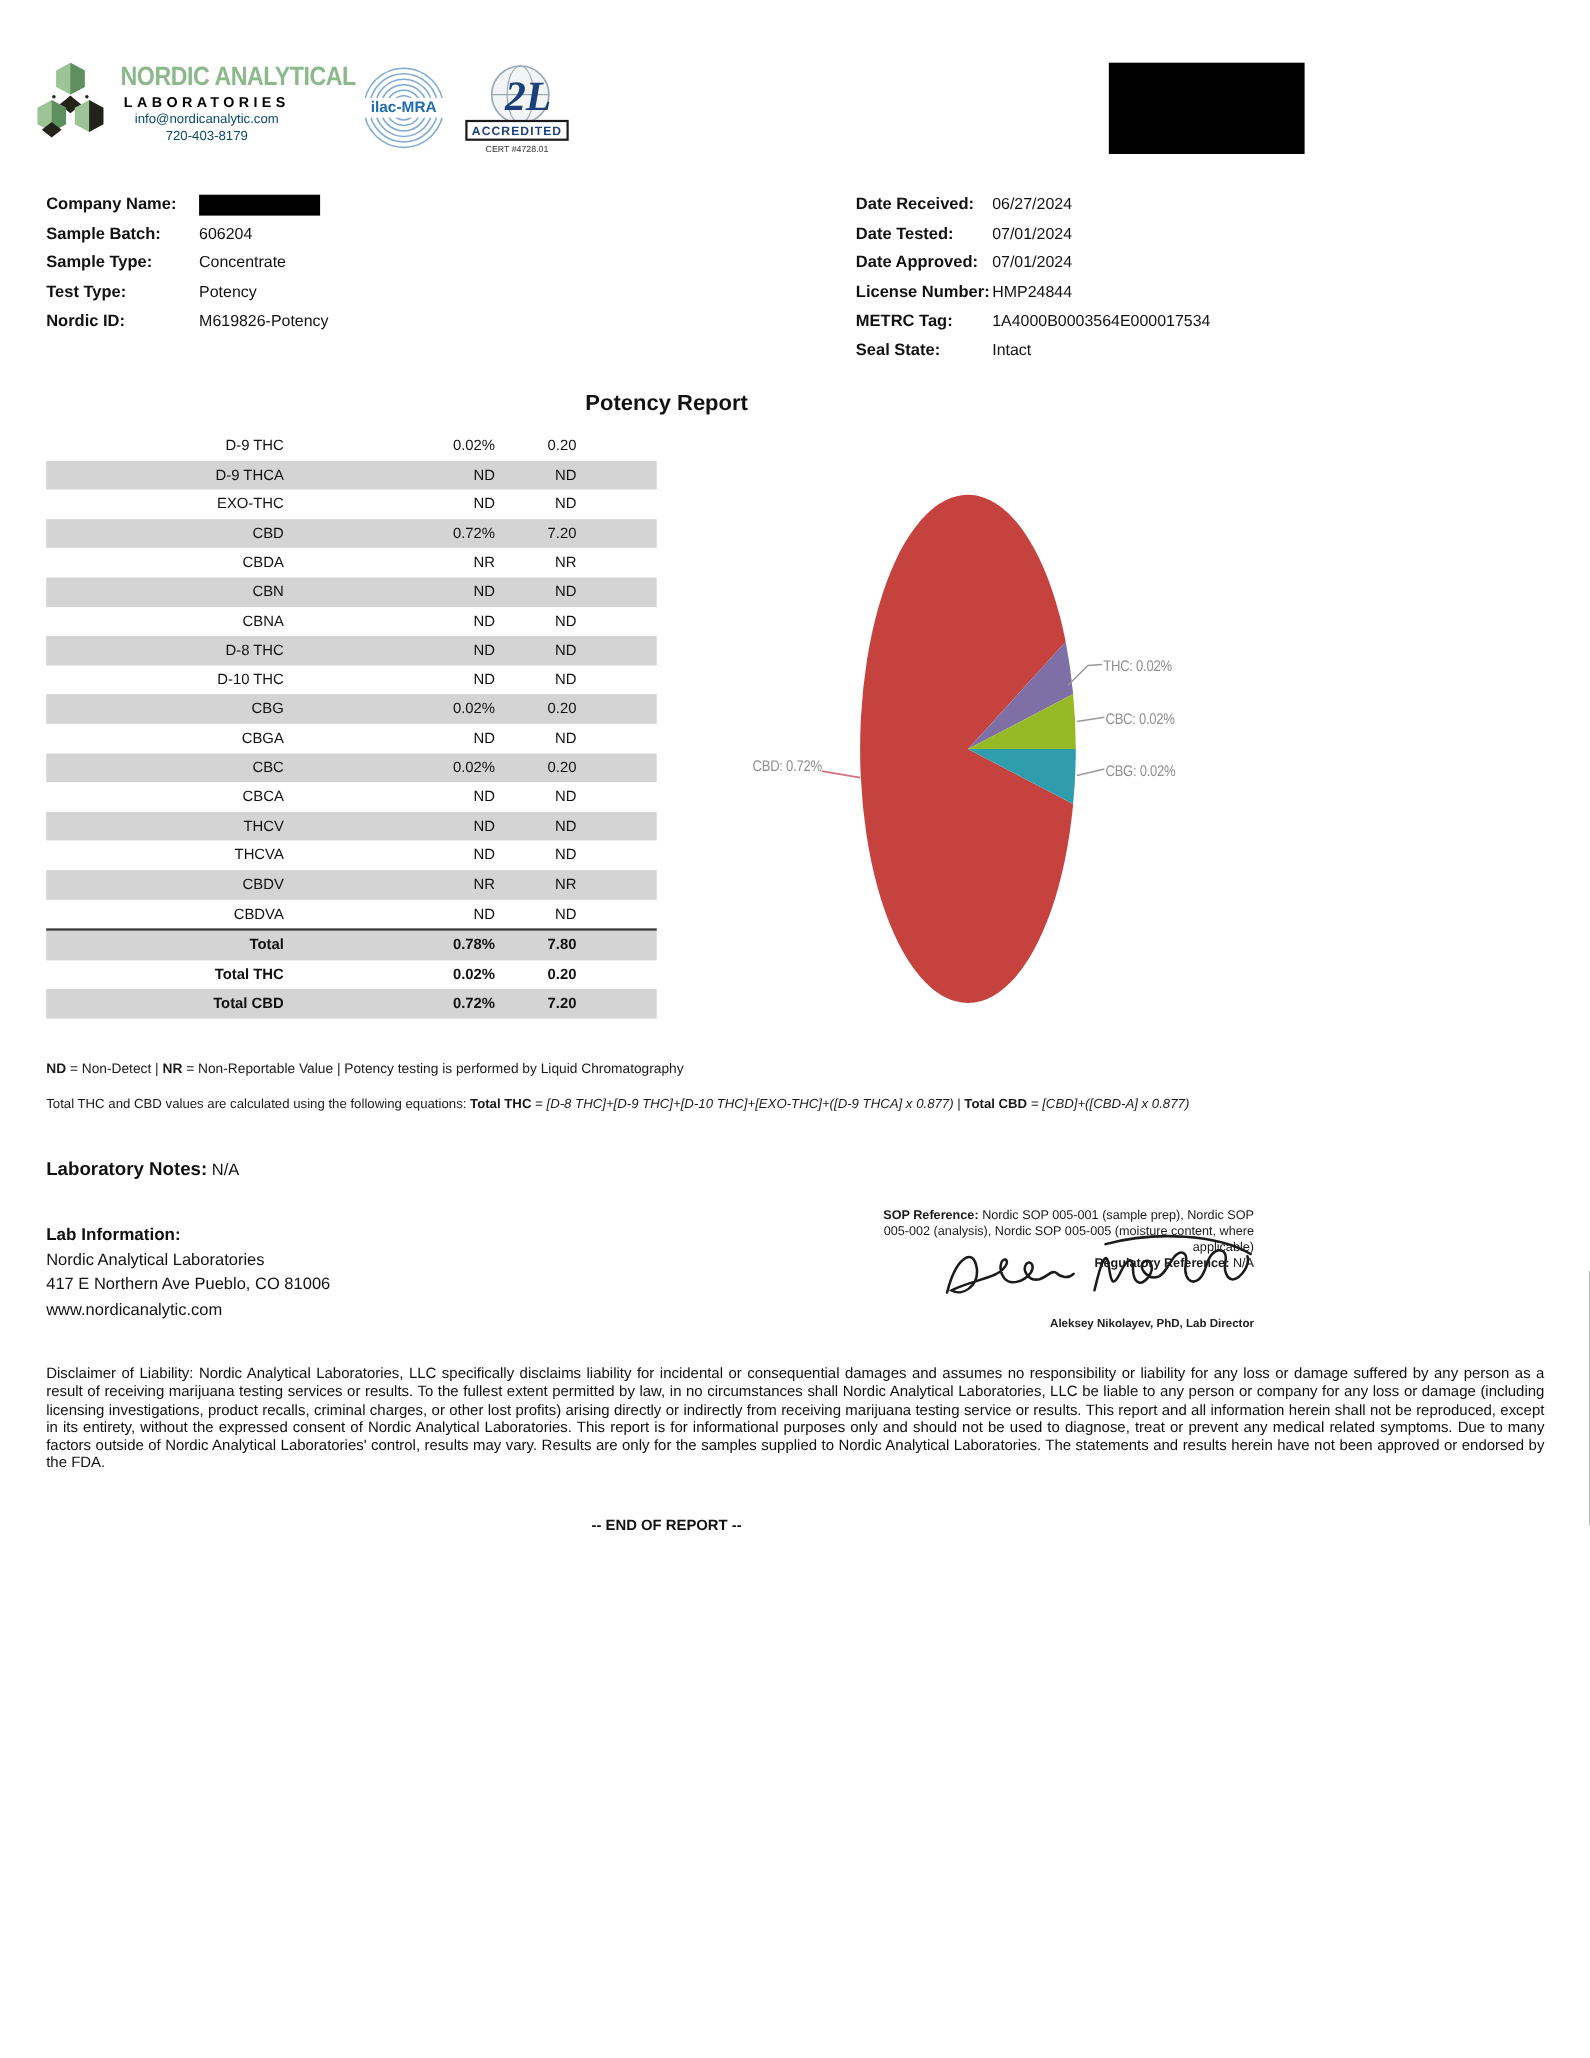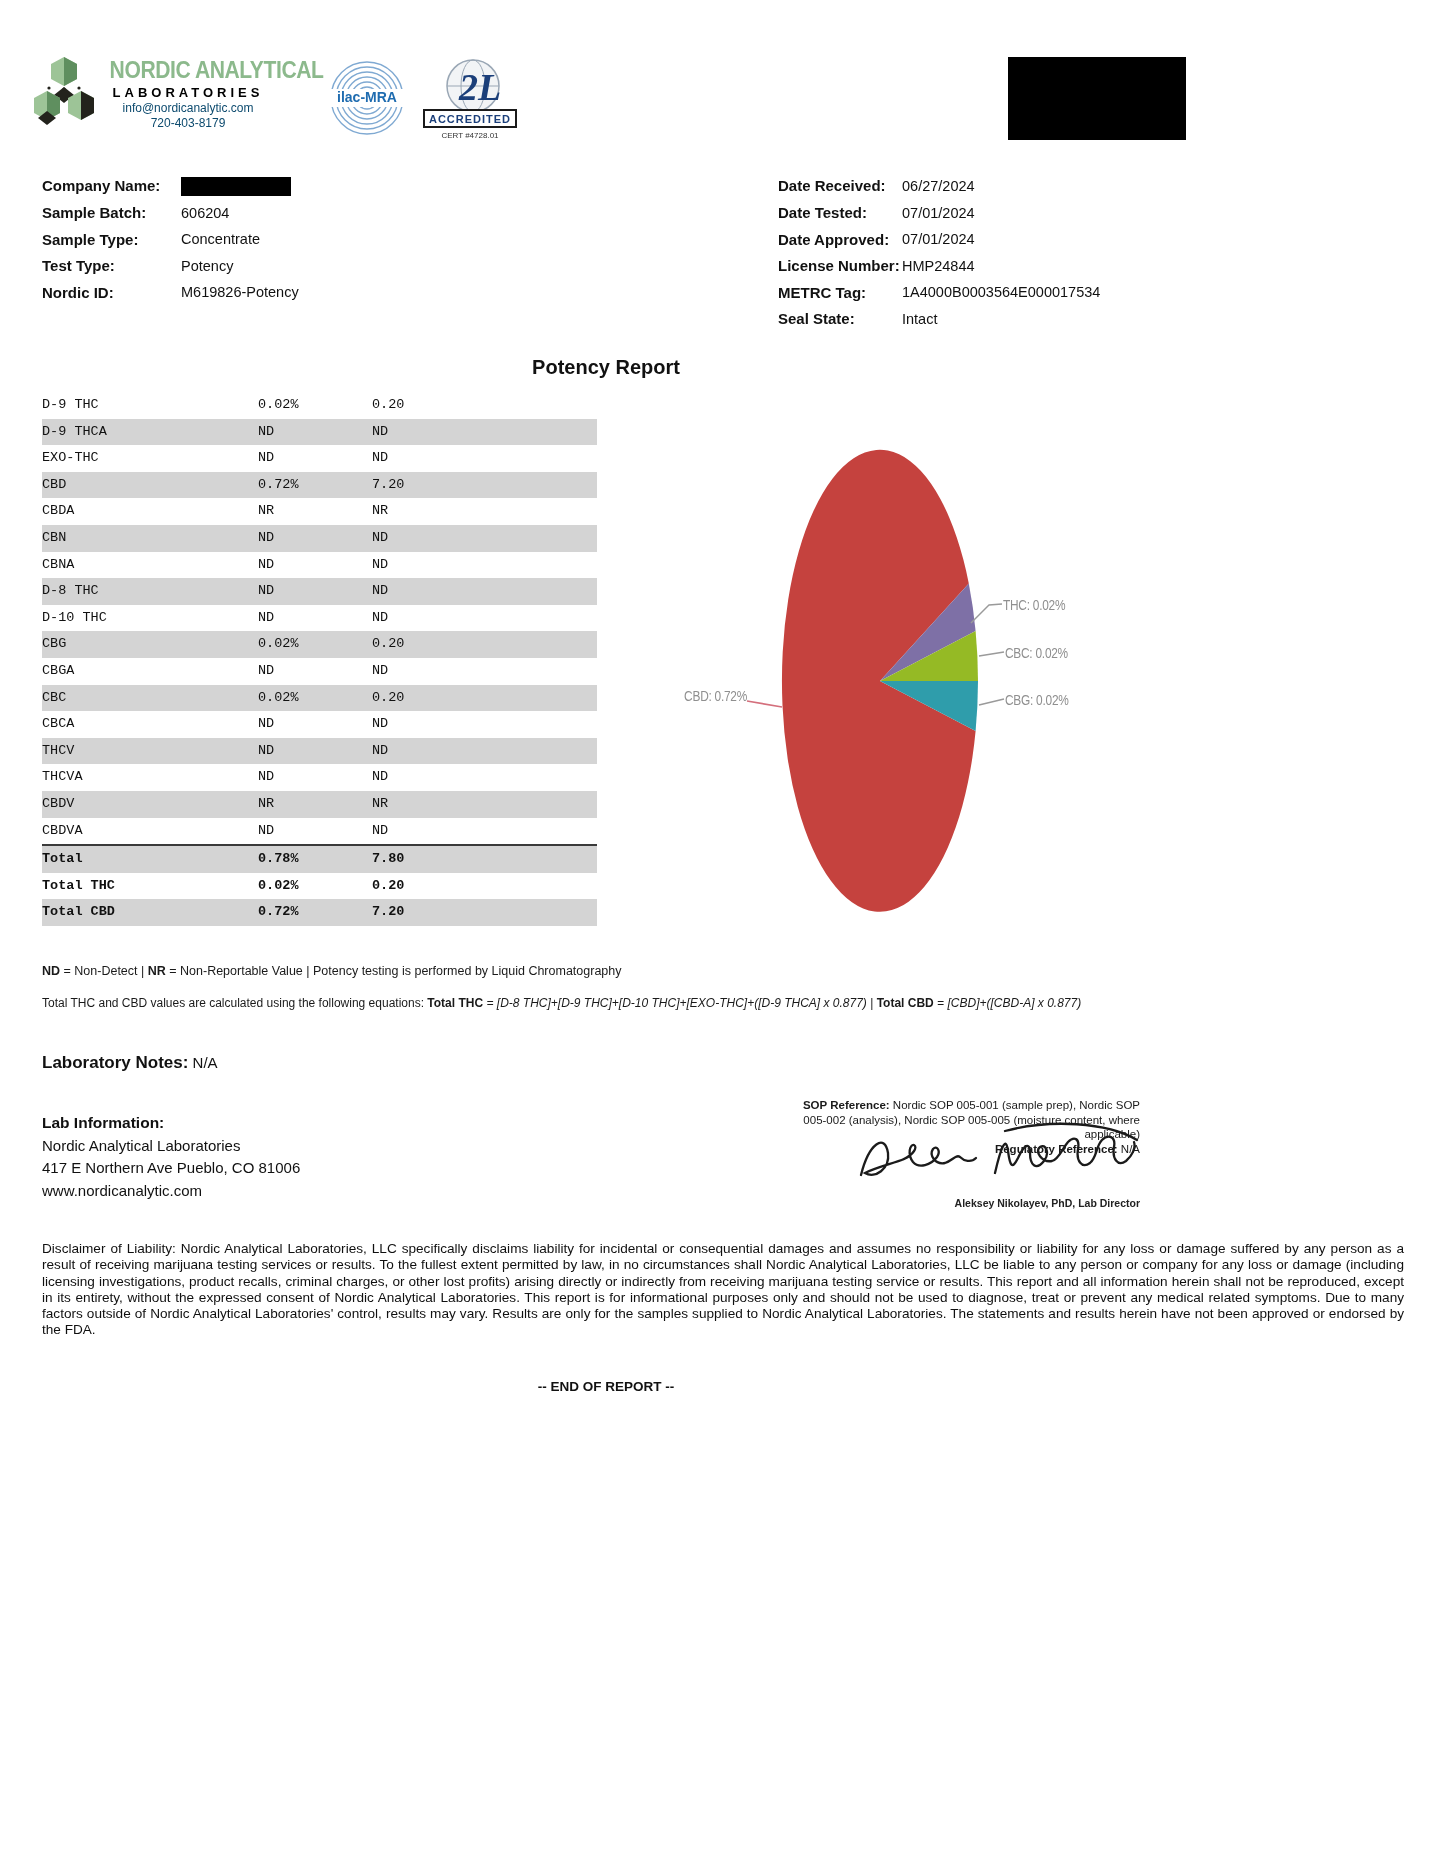--- a/index.html
+++ b/index.html
@@ -32,21 +32,21 @@
   .report-title{top:356px;font-size:20px;font-weight:bold;}
 
   
   .ptable{left:42px;top:392px;width:555px;font-size:13.5px;}
   .thead{position:relative;height:27px;line-height:27px;background:#c9c9c9;font-weight:bold;}
   .thead .h0{position:absolute;left:8px;top:0;}
   .thead .h1{position:absolute;left:216px;width:192px;top:0;text-align:center;}
   .thead .h2{position:absolute;left:330px;width:152px;top:0;text-align:center;}
   .tbody .trow{position:relative;height:26.6px;line-height:26.6px;}
   .tbody .trow:nth-child(even){background:#d4d4d4;}
-  .tcell{position:absolute;top:0;text-align:left;font-family:Liberation Mono, monospace;}
+  .tcell{position:absolute;top:0;text-align:right;}
   .tcell.c0{left:0;width:216px;}
   .tcell.c1{left:216px;width:192px;}
   .tcell.c2{left:330px;width:152px;}
   .trow.total-row{font-weight:bold;}
   .trow.first-total{border-top:2px solid #3a3a3a;}
 
   .table-footnote{left:42px;top:964px;font-size:12.5px;color:#1a1a1a;}
   .equations{left:42px;top:996px;font-size:12px;color:#1a1a1a;}
   .equations .frm{font-style:italic;}
   .bold{font-weight:bold;}

